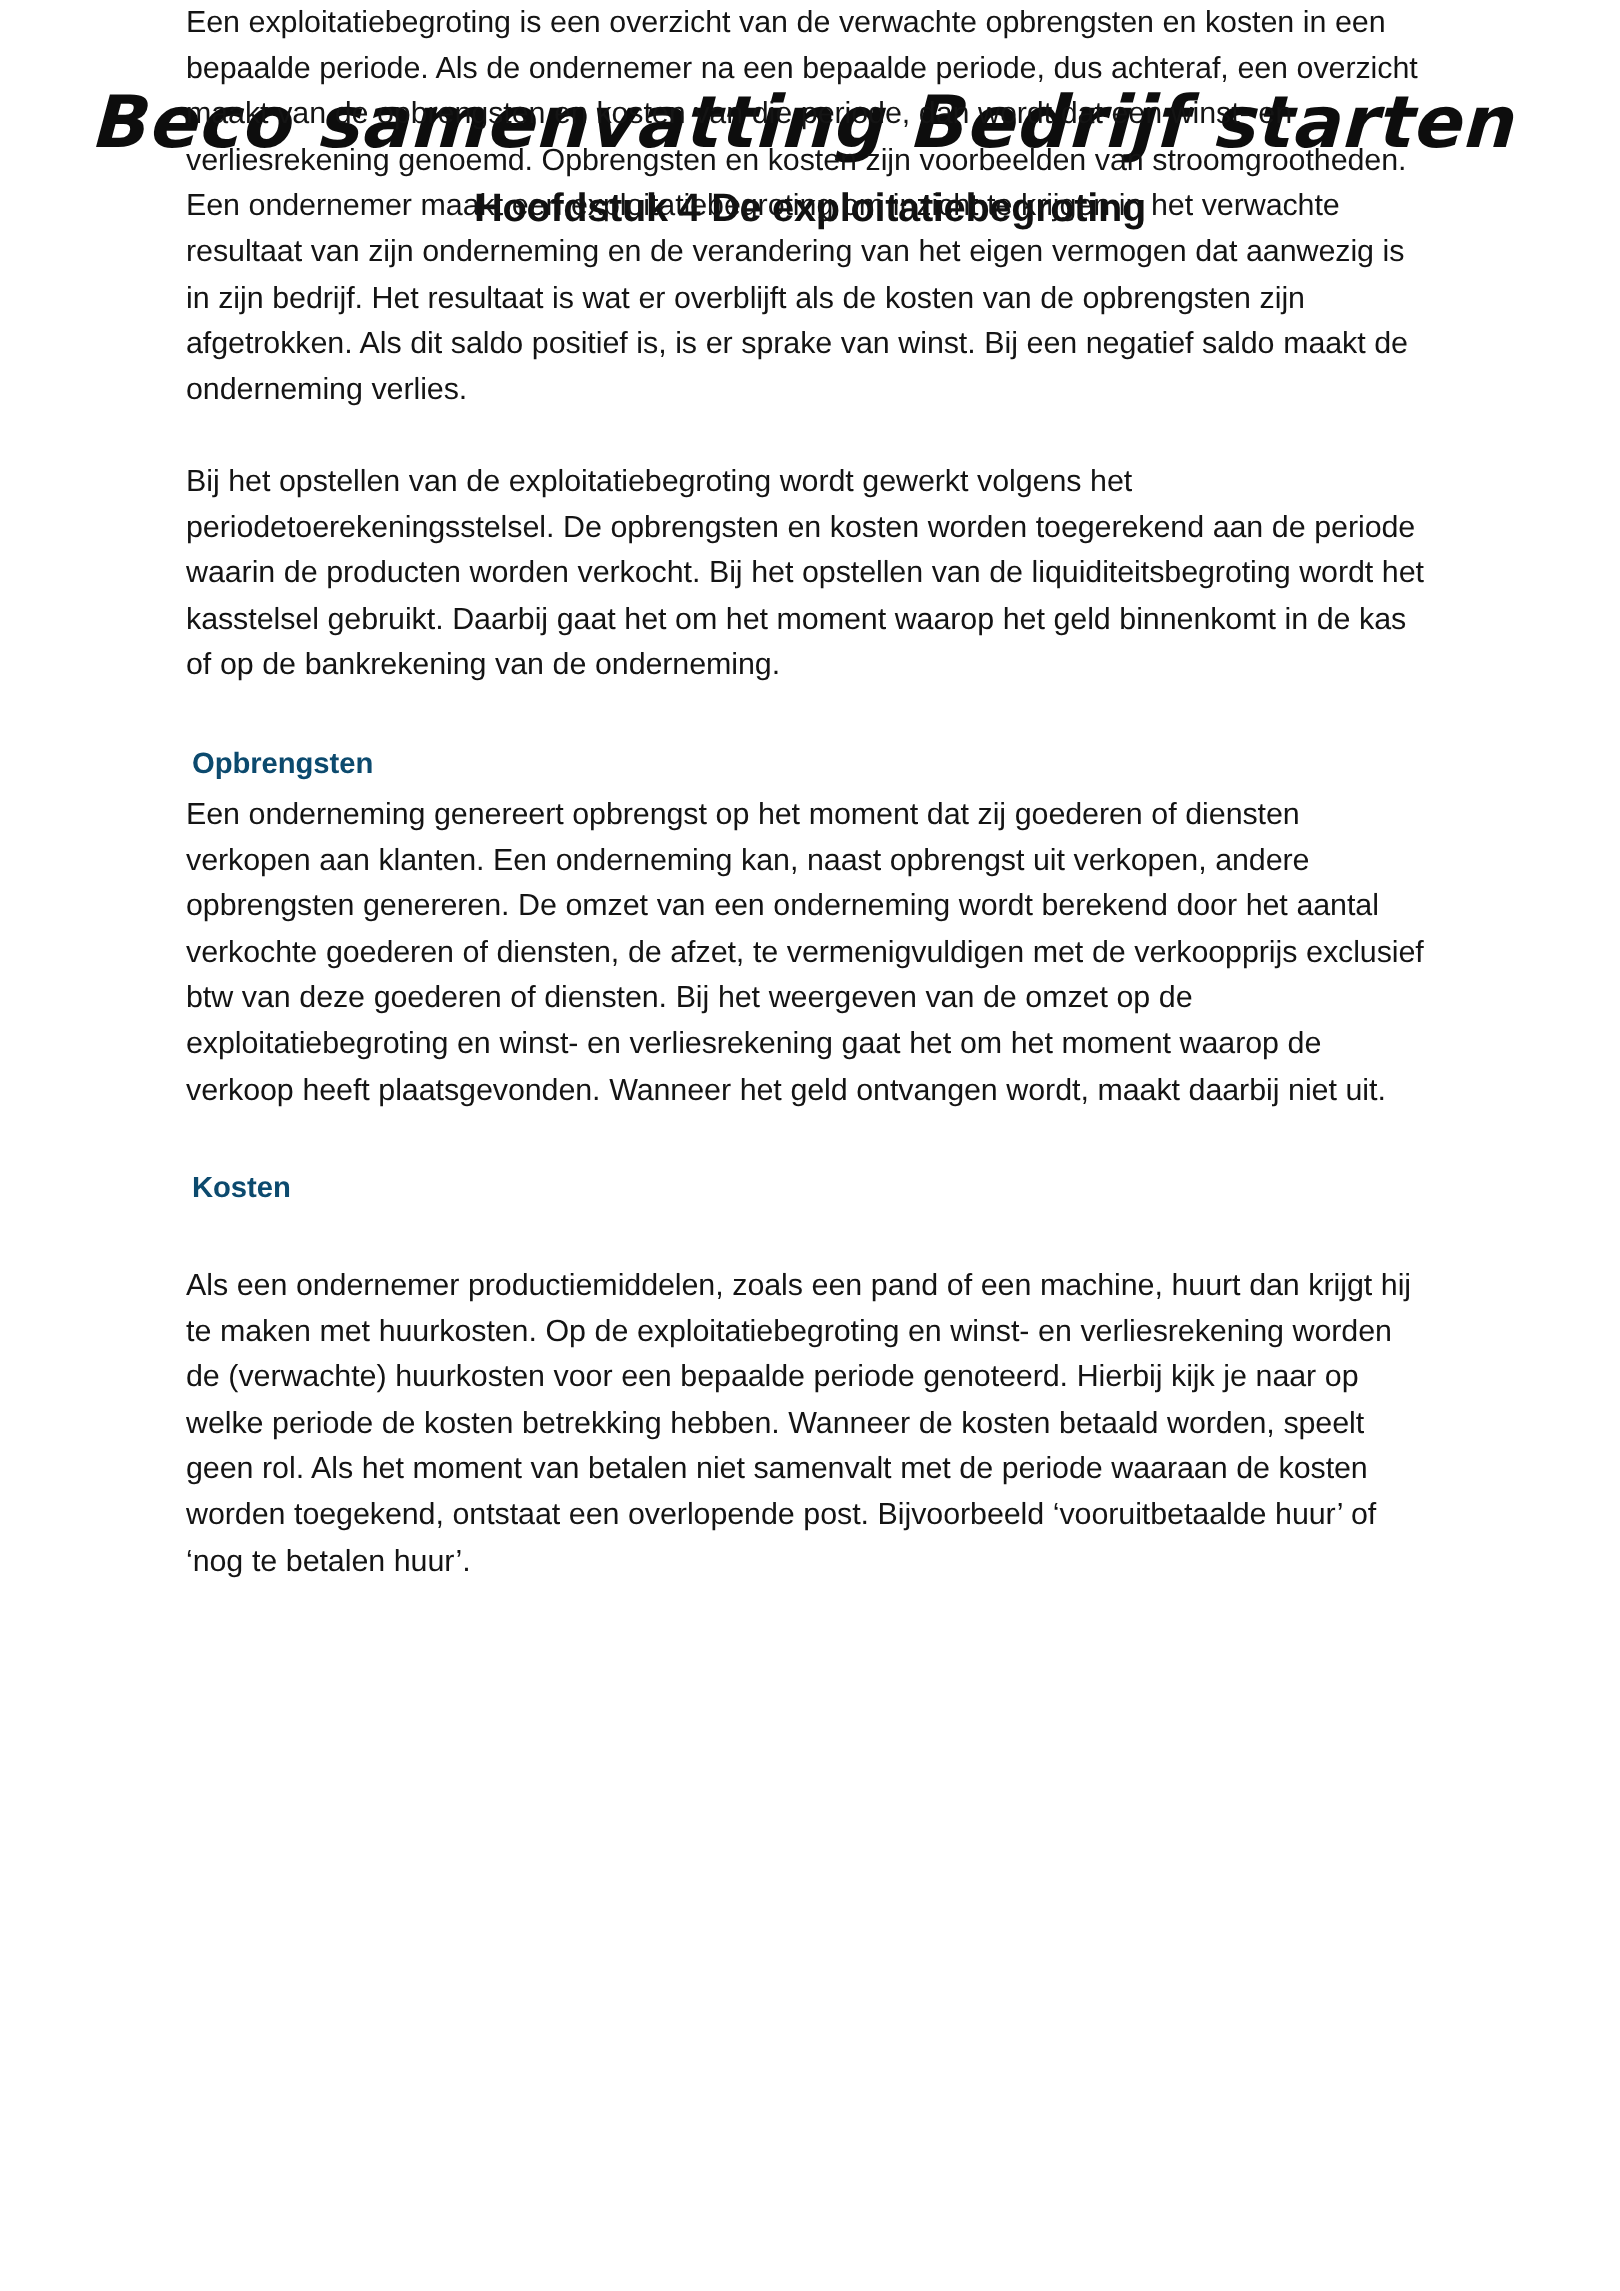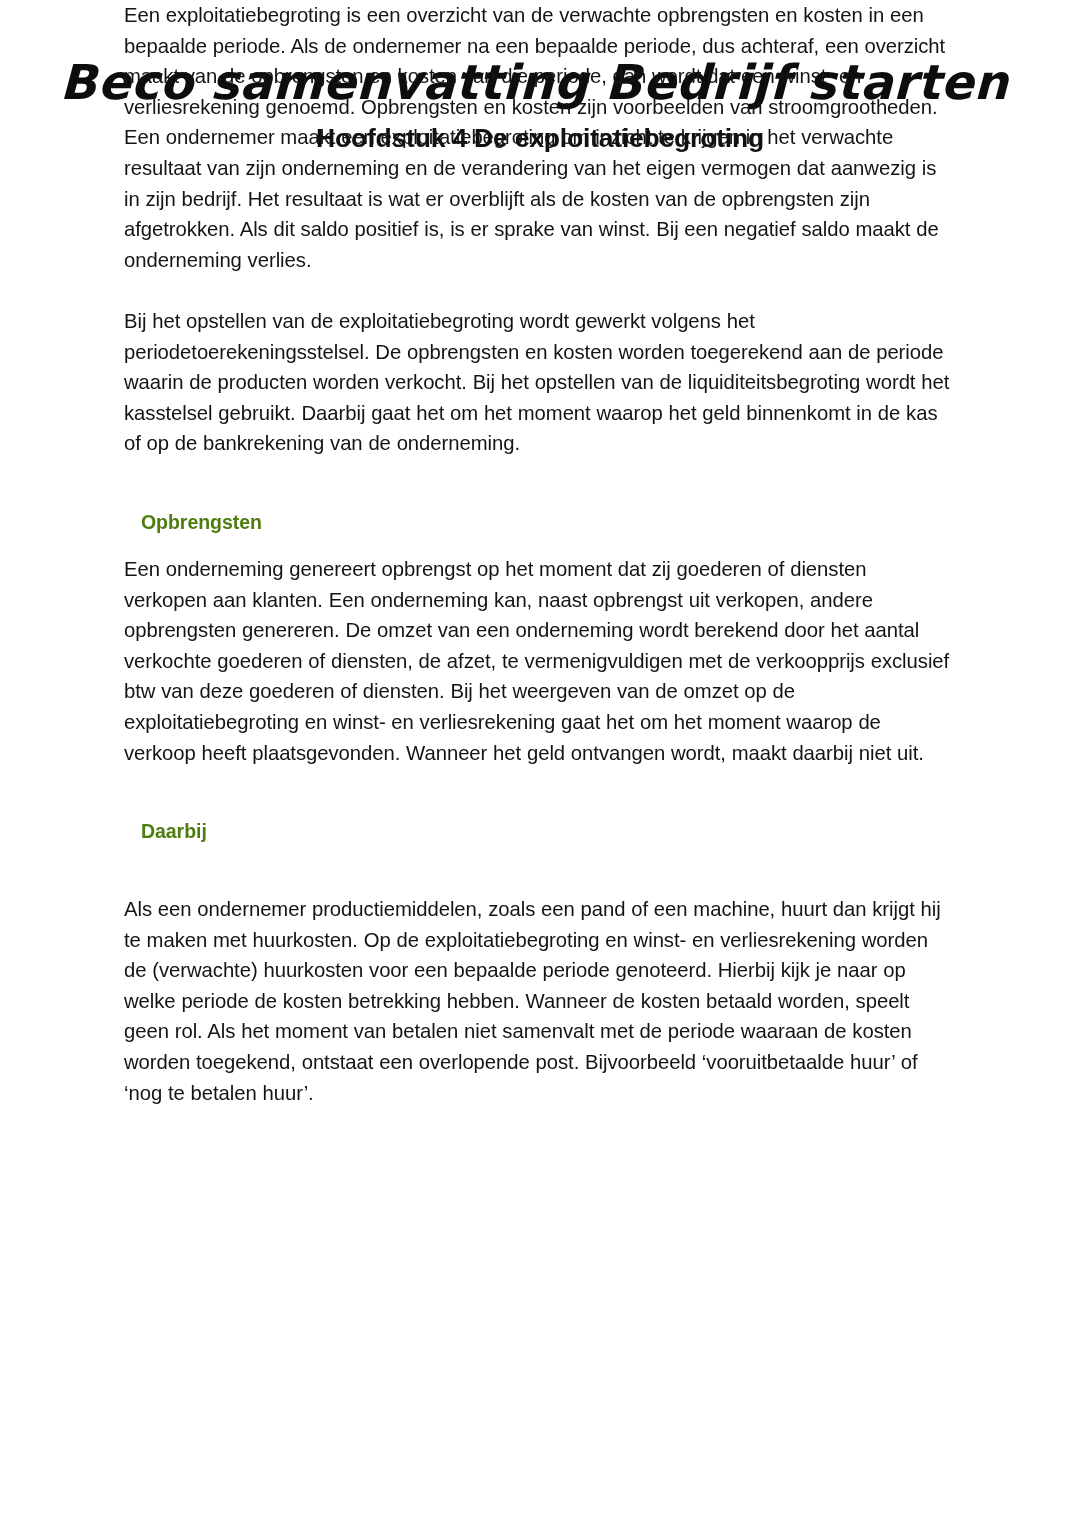--- a/index.html
+++ b/index.html
@@ -70,22 +70,22 @@
 
   .block-gap {
     height: 30.6px;
   }
 
   .section-heading {
     font-family: "Liberation Sans", sans-serif;
     font-size: 19.5px;
     font-weight: 700;
     line-height: 30.6px;
-    color: #4d7c0f;
-    margin: 17px;
+    color: #0c4a6e;
+    margin: 4px;
     letter-spacing: -0.05px;
   }
 
   .first-para {
   }
 </style>
 </head>
 <body>
 
 <div class="page">
@@ -105,21 +105,21 @@
     <p class="body-block">Bij het opstellen van de exploitatiebegroting wordt gewerkt volgens het periodetoerekeningsstelsel. De opbrengsten en kosten worden toegerekend aan de periode waarin de producten worden verkocht. Bij het opstellen van de liquiditeitsbegroting wordt het kasstelsel gebruikt. Daarbij gaat het om het moment waarop het geld binnenkomt in de kas of op de bankrekening van de onderneming.</p>
 
     <div class="block-gap"></div>
 
     <h3 class="section-heading">Opbrengsten</h3>
 
     <p class="body-block">Een onderneming genereert opbrengst op het moment dat zij goederen of diensten verkopen aan klanten. Een onderneming kan, naast opbrengst uit verkopen, andere opbrengsten genereren. De omzet van een onderneming wordt berekend door het aantal verkochte goederen of diensten, de afzet, te vermenigvuldigen met de verkoopprijs exclusief btw van deze goederen of diensten. Bij het weergeven van de omzet op de exploitatiebegroting en winst- en verliesrekening gaat het om het moment waarop de verkoop heeft plaatsgevonden. Wanneer het geld ontvangen wordt, maakt daarbij niet uit.</p>
 
     <div class="block-gap"></div>
 
-    <h3 class="section-heading">Daarbij</h3>
+    <h3 class="section-heading">Kosten</h3>
 
 
     <div class="block-gap"></div>
 
     <p class="body-block">Als een ondernemer productiemiddelen, zoals een pand of een machine, huurt dan krijgt hij te maken met huurkosten. Op de exploitatiebegroting en winst- en verliesrekening worden de (verwachte) huurkosten voor een bepaalde periode genoteerd. Hierbij kijk je naar op welke periode de kosten betrekking hebben. Wanneer de kosten betaald worden, speelt geen rol. Als het moment van betalen niet samenvalt met de periode waaraan de kosten worden toegekend, ontstaat een overlopende post. Bijvoorbeeld ‘vooruitbetaalde huur’ of ‘nog te betalen huur’.</p>
 
   </div>
 </div>
 
 </body></html>

